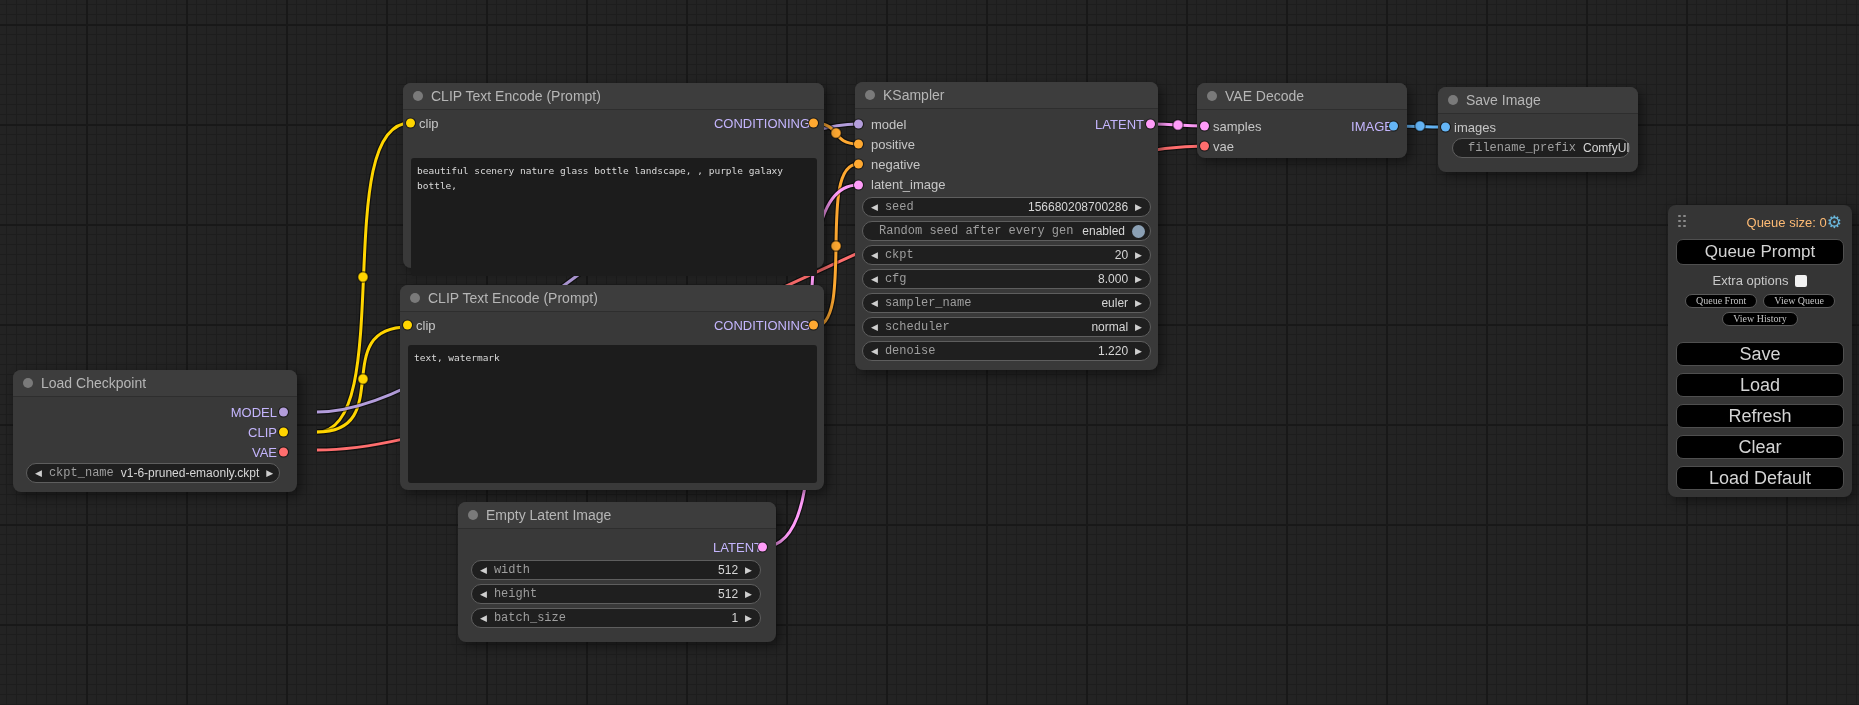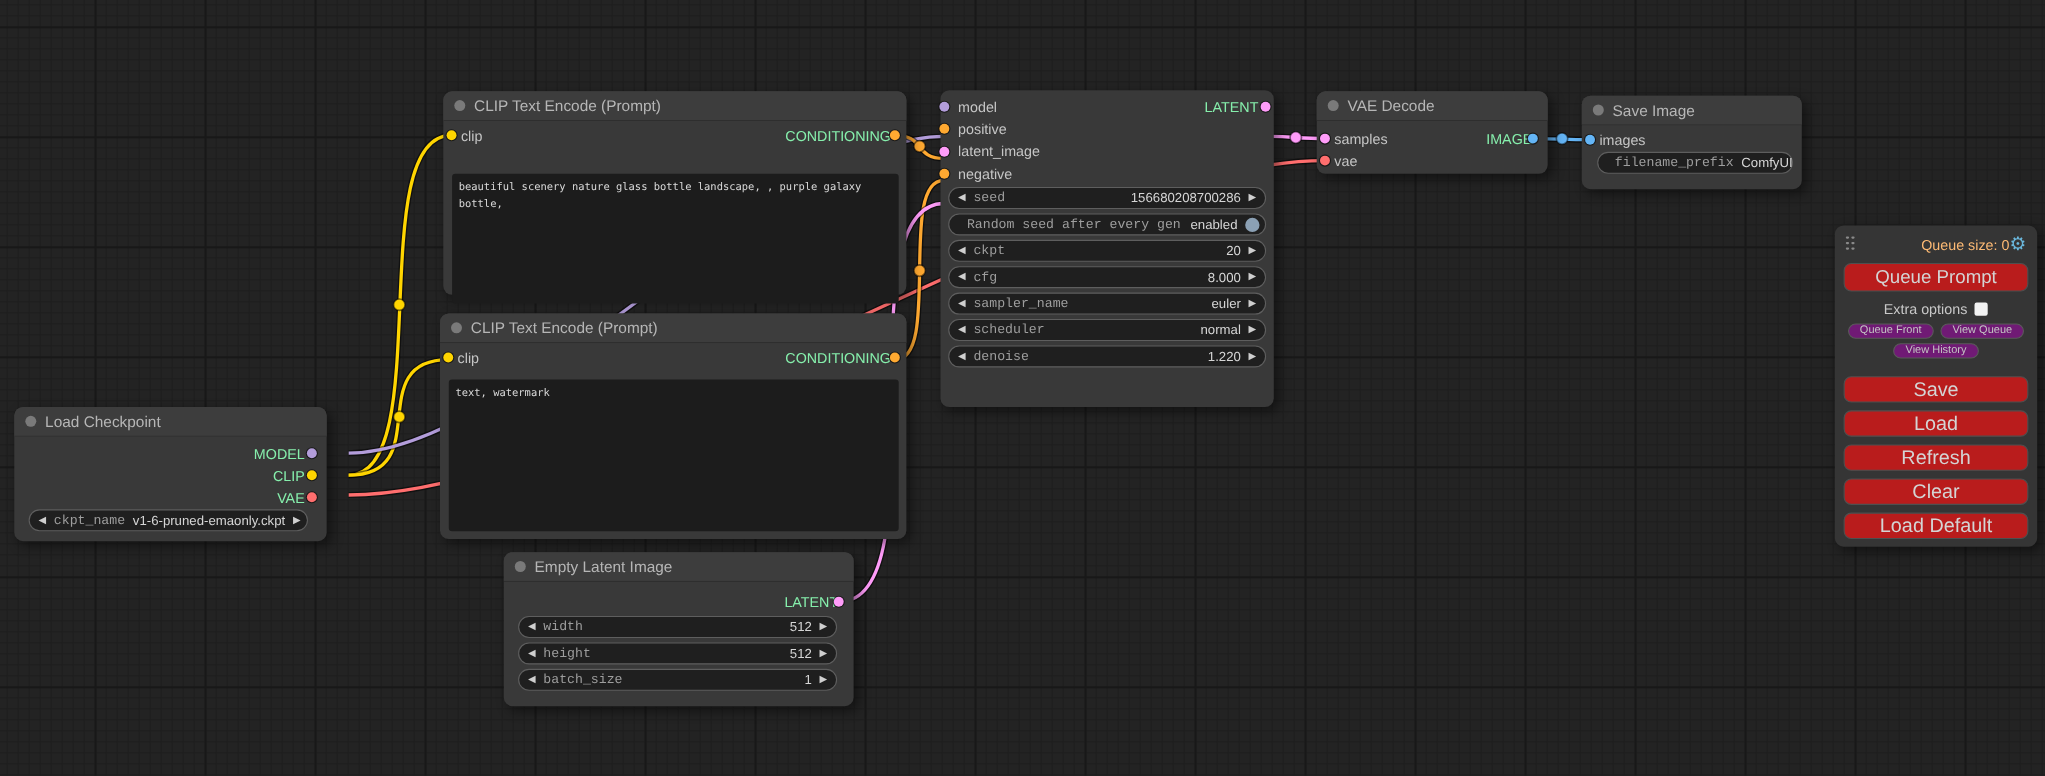--- a/index.html
+++ b/index.html
@@ -30,21 +30,21 @@
 
   .slot-row{position:relative;display:flex;align-items:center;height:20px;
         padding:0 14px 0 16px;box-sizing:border-box;}
   .slot-row.tall{height:26px;}
   .in-dot,.out-dot{position:absolute;top:50%;transform:translateY(-50%);
         width:9px;height:9px;border-radius:50%;
         box-shadow:0 0 0 1px rgba(15,15,15,.75);}
   .in-dot{left:3px;}
   .out-dot{right:6px;}
   .in-label{font-size:13px;color:#c6c6c6;white-space:nowrap;}
-  .out-label{margin-left:auto;font-size:13px;color:#86efac;white-space:nowrap;}
+  .out-label{margin-left:auto;font-size:13px;color:#c4b5fd;white-space:nowrap;}
 
   .n-loadckpt .out-dot,.n-latentimg .out-dot,.n-vaedecode .out-dot{right:9px;}
   .n-ksampler .in-dot{left:-1px;}
   .n-loadckpt .out-label{padding-right:6px;}
 
   .widget{height:20px;background:#1f1f1f;border:1px solid #5e5e5e;border-radius:10px;
         display:flex;align-items:center;padding:0 8px;box-sizing:border-box;
         font-size:12px;gap:7px;}
   .w-arrow{font-family:"DejaVu Sans",sans-serif;font-size:9px;color:#cfcfcf;line-height:1;flex:0 0 auto;}
   .w-label{color:#9e9e9e;white-space:nowrap;font-family:Liberation Mono, monospace;}
@@ -60,32 +60,32 @@
 
   
   .queue-panel{position:absolute;z-index:3;left:1668px;top:205px;width:184px;height:292px;
         background:#353535;border-radius:8px;box-shadow:4px 4px 11px rgba(0,0,0,.45);
         box-sizing:border-box;padding:6px 8px;}
   .qp-header{display:flex;align-items:center;height:22px;margin-bottom:4px;}
   .drag-dots{display:grid;grid-template-columns:repeat(2,5px);grid-auto-rows:5px;margin-left:2px;}
   .drag-dots span{width:2.5px;height:2.5px;border-radius:50%;background:#8a8a8a;}
   .qp-title{flex:1;text-align:right;font-size:13px;color:#fdba74;}
   .gear{font-family:"DejaVu Sans",sans-serif;font-size:17px;line-height:1;margin-right:2px;cursor:pointer;}
-  .qp-btn{display:block;width:168px;margin:0 auto;background:#b91c1c;border:1px solid #4f4f4f;
+  .qp-btn{display:block;width:168px;margin:0 auto;background:#000000;border:1px solid #4f4f4f;
         border-radius:7px;color:#d4d4d4;text-align:center;cursor:pointer;
         font-family:"Liberation Sans",sans-serif;}
   .qp-primary{height:26px;font-size:17px;margin-top:6px;}
   .qp-big{height:24px;font-size:18px;margin-top:7px;}
   .qp-extra{display:flex;align-items:center;justify-content:center;gap:7px;
         margin-top:8px;font-size:13px;color:#c8c8c8;height:15px;}
   .qp-checkbox{width:12px;height:12px;background:#f2f2f2;border-radius:2px;cursor:pointer;}
   .qp-smallrow{display:flex;justify-content:center;gap:6px;margin-top:6px;}
-  .qp-small{height:14px;background:#701a75;border:1px solid #5a5a5a;border-radius:8px;
+  .qp-small{height:14px;background:#000000;border:1px solid #5a5a5a;border-radius:8px;
         color:#c4c4c4;font-size:10px;line-height:12px;padding:0 10px;cursor:pointer;
-        font-family:Liberation Sans, sans-serif;}
+        font-family:Liberation Serif, serif;}
   .mt-big{margin-top:16px;}
 </style>
 </head>
 <body>
 
 <svg id="wires" width="1859" height="705">
   <path class="wire-o" d="M317,432 C397,432 330,123 410,123"></path>
   <path class="wire" d="M317,432 C397,432 330,123 410,123" stroke="#FFD500"></path>
   <circle class="wire-dot" cx="363" cy="277" r="5.2" fill="#FFD500"></circle>
 
@@ -202,38 +202,42 @@
     <div class="widget">
       <span class="w-arrow">◀</span>
       <span class="w-label">batch_size</span>
       <span class="w-value">1</span>
       <span class="w-arrow">▶</span>
     </div>
   </div>
 </div>
 
 <div class="node n-ksampler" style="left:855px;top:82px;width:303px;height:288px;">
+  <div class="node-title">
+    <span class="title-dot" style="background: rgb(122, 122, 122);"></span>
+    <span class="title-text">KSampler</span>
+  </div>
   <div style="margin-top:5px;">
     <div class="slot-row">
       <span class="in-dot" style="background: rgb(179, 157, 219);"></span>
       <span class="in-label">model</span>
       <span class="out-label">LATENT</span>
       <span class="out-dot" style="right: 3px; background: rgb(255, 156, 249);"></span>
     </div>
     <div class="slot-row">
       <span class="in-dot" style="background: rgb(255, 169, 49);"></span>
       <span class="in-label">positive</span>
     </div>
+    <div class="slot-row">
+      <span class="in-dot" style="background: rgb(255, 169, 49);"></span>
+      <span class="in-label">negative</span>
+    </div>
     <div class="slot-row" style="height:21px;">
       <span class="in-dot" style="background: rgb(255, 156, 249);"></span>
       <span class="in-label">latent_image</span>
-    </div>
-    <div class="slot-row">
-      <span class="in-dot" style="background: rgb(255, 169, 49);"></span>
-      <span class="in-label">negative</span>
     </div>
   </div>
   <div class="widget-col" style="margin-top:2px;">
     <div class="widget">
       <span class="w-arrow">◀</span>
       <span class="w-label">seed</span>
       <span class="w-value">156680208700286</span>
       <span class="w-arrow">▶</span>
     </div>
     <div class="widget" style="padding-left:16px;">

